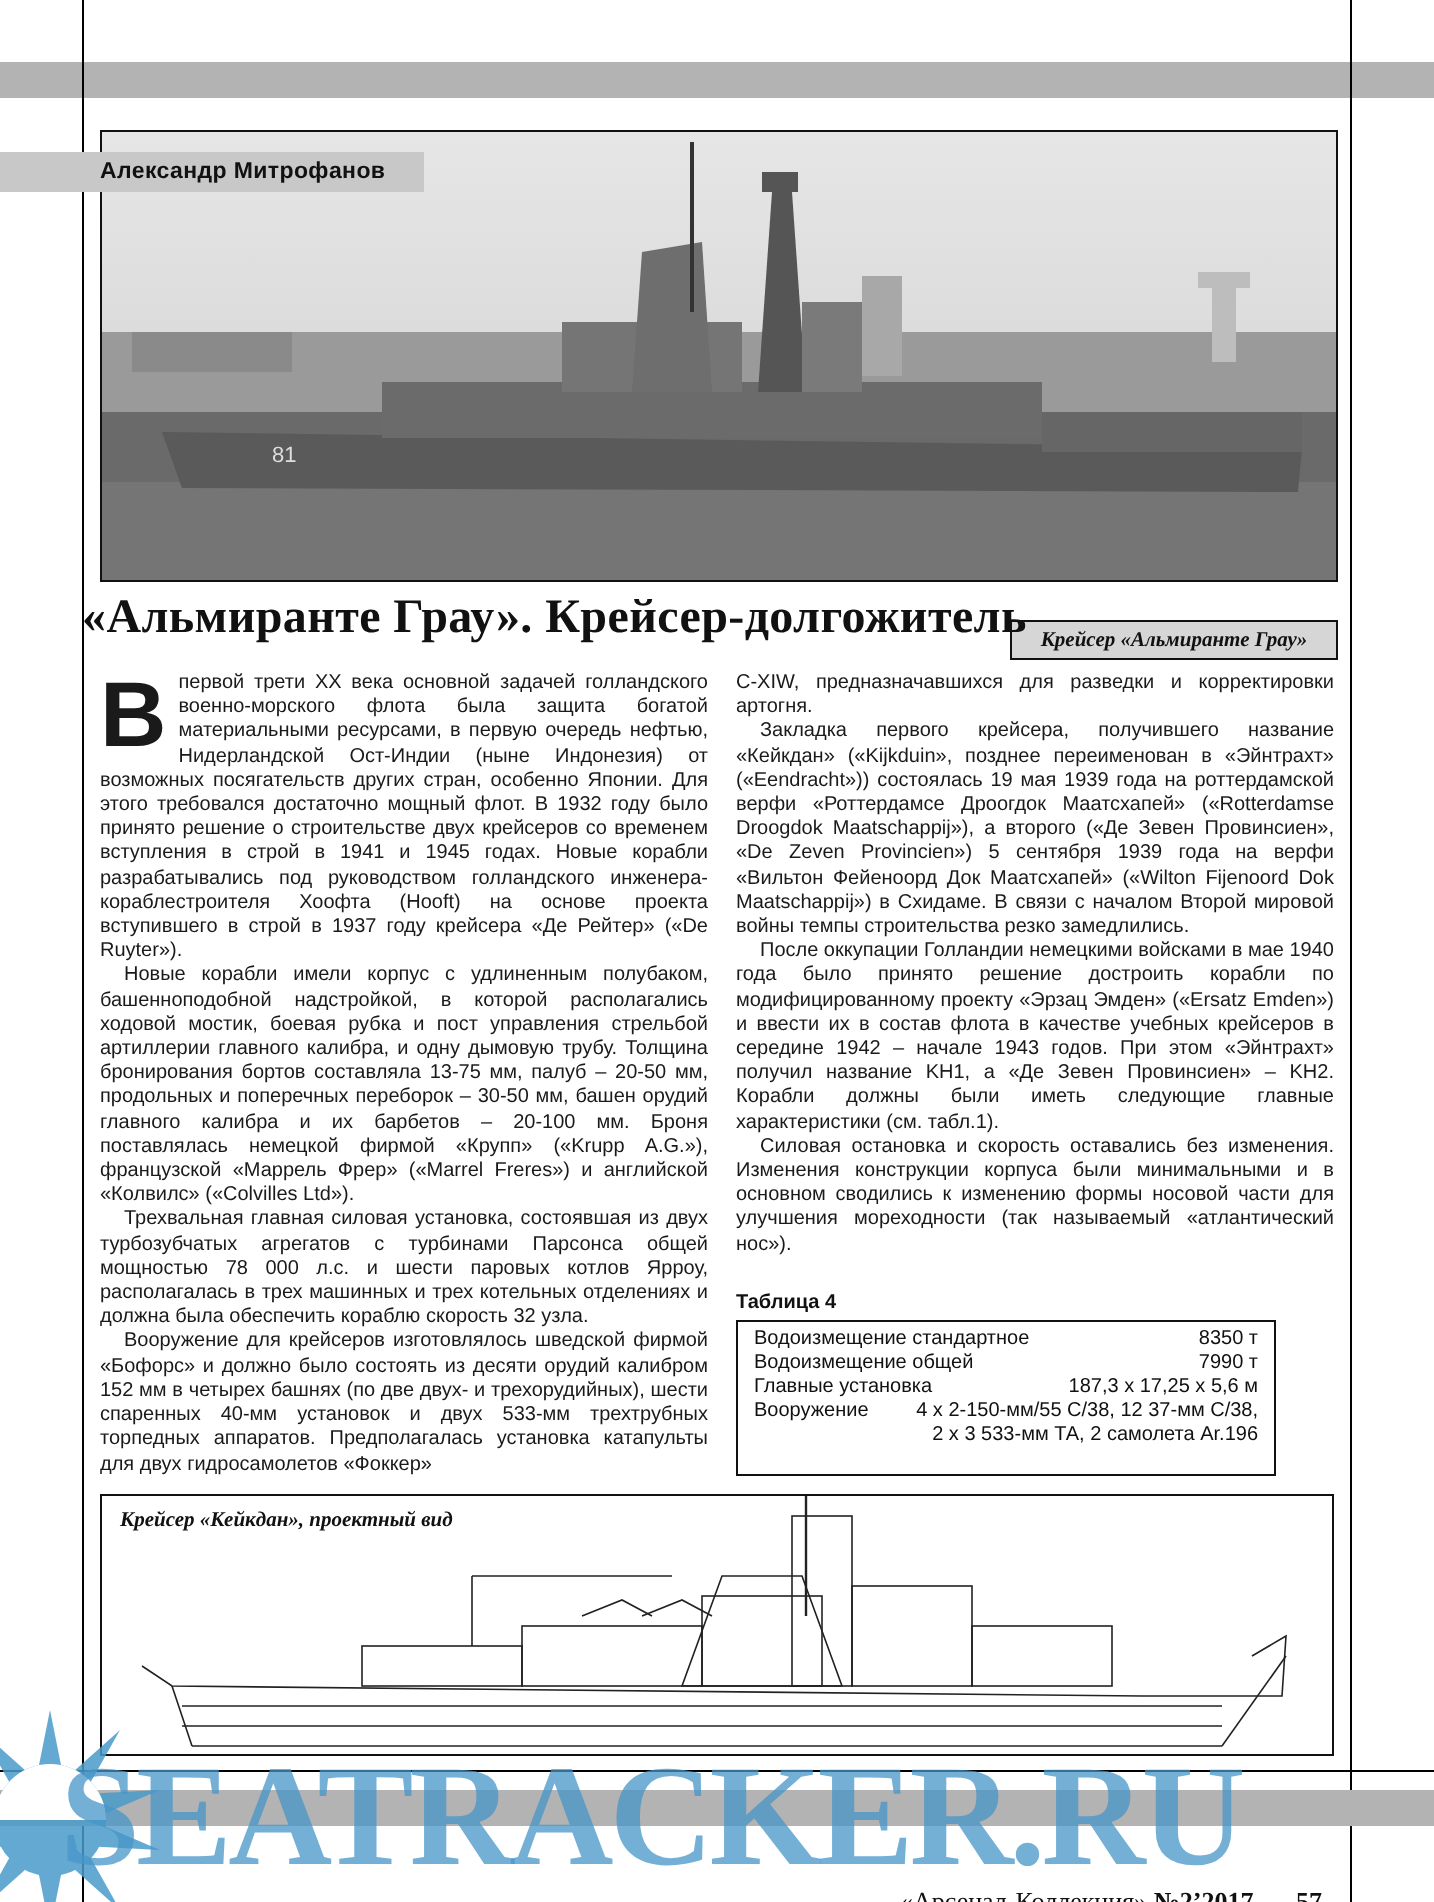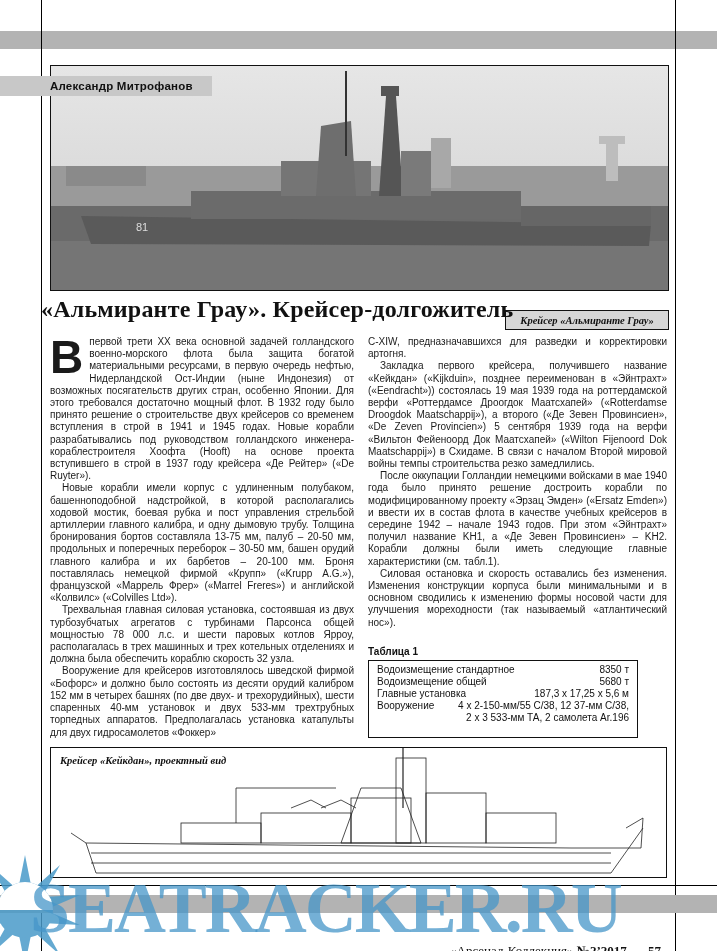--- a/index.html
+++ b/index.html
@@ -89,29 +89,29 @@
   <p>Вооружение для крейсеров изготовлялось шведской фирмой «Бофорс» и должно было состоять из десяти орудий калибром 152 мм в четырех башнях (по две двух- и трехорудийных), шести спаренных 40-мм установок и двух 533-мм трехтрубных торпедных аппаратов. Предполагалась установка катапульты для двух гидросамолетов «Фоккер»</p>
 </div>
 
 <div class="abs col col-right">
   <p class="noindent">C-XIW, предназначавшихся для разведки и корректировки артогня.</p>
   <p>Закладка первого крейсера, получившего название «Кейкдан» («Kijkduin», позднее переименован в «Эйнтрахт» («Eendracht»)) состоялась 19 мая 1939 года на роттердамской верфи «Роттердамсе Дроогдок Маатсхапей» («Rotterdamse Droogdok Maatschappij»), а второго («Де Зевен Провинсиен», «De Zeven Provincien») 5 сентября 1939 года на верфи «Вильтон Фейеноорд Док Маатсхапей» («Wilton Fijenoord Dok Maatschappij») в Схидаме. В связи с началом Второй мировой войны темпы строительства резко замедлились.</p>
   <p>После оккупации Голландии немецкими войсками в мае 1940 года было принято решение достроить корабли по модифицированному проекту «Эрзац Эмден» («Ersatz Emden») и ввести их в состав флота в качестве учебных крейсеров в середине 1942 – начале 1943 годов. При этом «Эйнтрахт» получил название KH1, а «Де Зевен Провинсиен» – KH2. Корабли должны были иметь следующие главные характеристики (см. табл.1).</p>
   <p>Силовая остановка и скорость оставались без изменения. Изменения конструкции корпуса были минимальными и в основном сводились к изменению формы носовой части для улучшения мореходности (так называемый «атлантический нос»).</p>
 </div>
 
-<div class="abs table-title">Таблица 1</div>
+<div class="abs table-title">Таблица 4</div>
 <div class="abs spec-table">
   <div class="spec-row">
       <span>Водоизмещение стандартное</span>
       <span class="val">8350 т</span>
     </div>
   <div class="spec-row">
       <span>Водоизмещение общей</span>
-      <span class="val">5680 т</span>
+      <span class="val">7990 т</span>
     </div>
   <div class="spec-row">
       <span>Главные установка</span>
       <span class="val">187,3 х 17,25 х 5,6 м</span>
     </div>
   <div class="spec-row">
       <span>Вооружение</span>
       <span class="val">4 х 2-150-мм/55 С/38, 12  37-мм С/38,</span>
     </div>
   <div class="spec-row cont">

